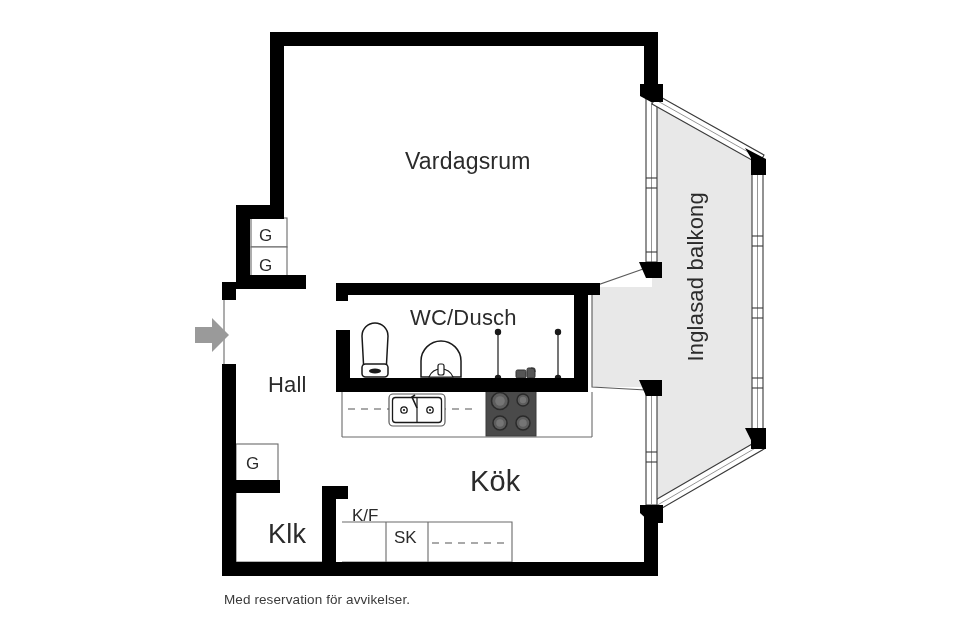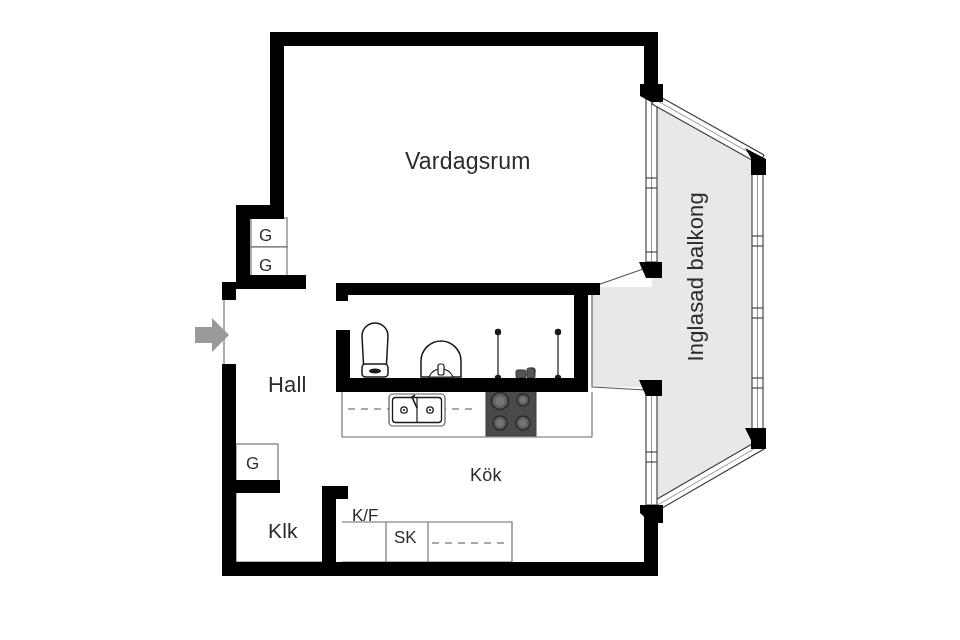--- a/index.html
+++ b/index.html
@@ -31,22 +31,22 @@
     position: absolute;
     font-family: "Liberation Sans", sans-serif;
     color: #2b2b2b;
     white-space: nowrap;
     letter-spacing: 0.2px;
     user-select: none;
   }
   .lbl-vardagsrum { left: 405px; top: 148px; font-size: 23px; }
   .lbl-wcdusch    { left: 410px; top: 305px; font-size: 22px; }
   .lbl-hall       { left: 268px; top: 372px; font-size: 22px; text-align: center; }
-  .lbl-kok        { left: 470px; top: 465px; font-size: 18px; }
-  .lbl-klk        { left: 268px; top: 519px; font-size: 21px; }
+  .lbl-kok        { left: 470px; top: 465px; font-size: 29px; }
+  .lbl-klk        { left: 268px; top: 519px; font-size: 27px; }
   .lbl-balkong {
     left: 683px; top: 192px;
     font-size: 22px;
     transform-origin: left top;
     transform: rotate(-90deg) translate(-100%, 0);
   }
   .closet-label {
     position: absolute;
     font-family: "Liberation Sans", sans-serif;
     color: #2b2b2b;
@@ -240,26 +240,28 @@
       <rect x="322" y="486" width="26" height="13"></rect>
     </g>
 
     <g>
       <polygon points="195,327 212,327 212,318 229,335 212,352 212,343 195,343" fill="#9a9a9a"></polygon>
     </g>
 
   </svg>
 
   <div class="room-label lbl-vardagsrum">Vardagsrum</div>
+  <div class="room-label lbl-wcdusch">WC/Dusch</div>
   <div class="room-label lbl-hall">Hall</div>
   <div class="room-label lbl-kok">Kök</div>
   <div class="room-label lbl-klk">Klk</div>
   <div class="room-label lbl-balkong">Inglasad balkong</div>
 
   <div class="closet-label lbl-g1">G</div>
   <div class="closet-label lbl-g2">G</div>
   <div class="closet-label lbl-g3">G</div>
 
   <div class="closet-label lbl-kf">K/F</div>
   <div class="closet-label lbl-sk">SK</div>
 
+  <div class="disclaimer">Med reservation för avvikelser.</div>
 
 </div>
 
 </body></html>

